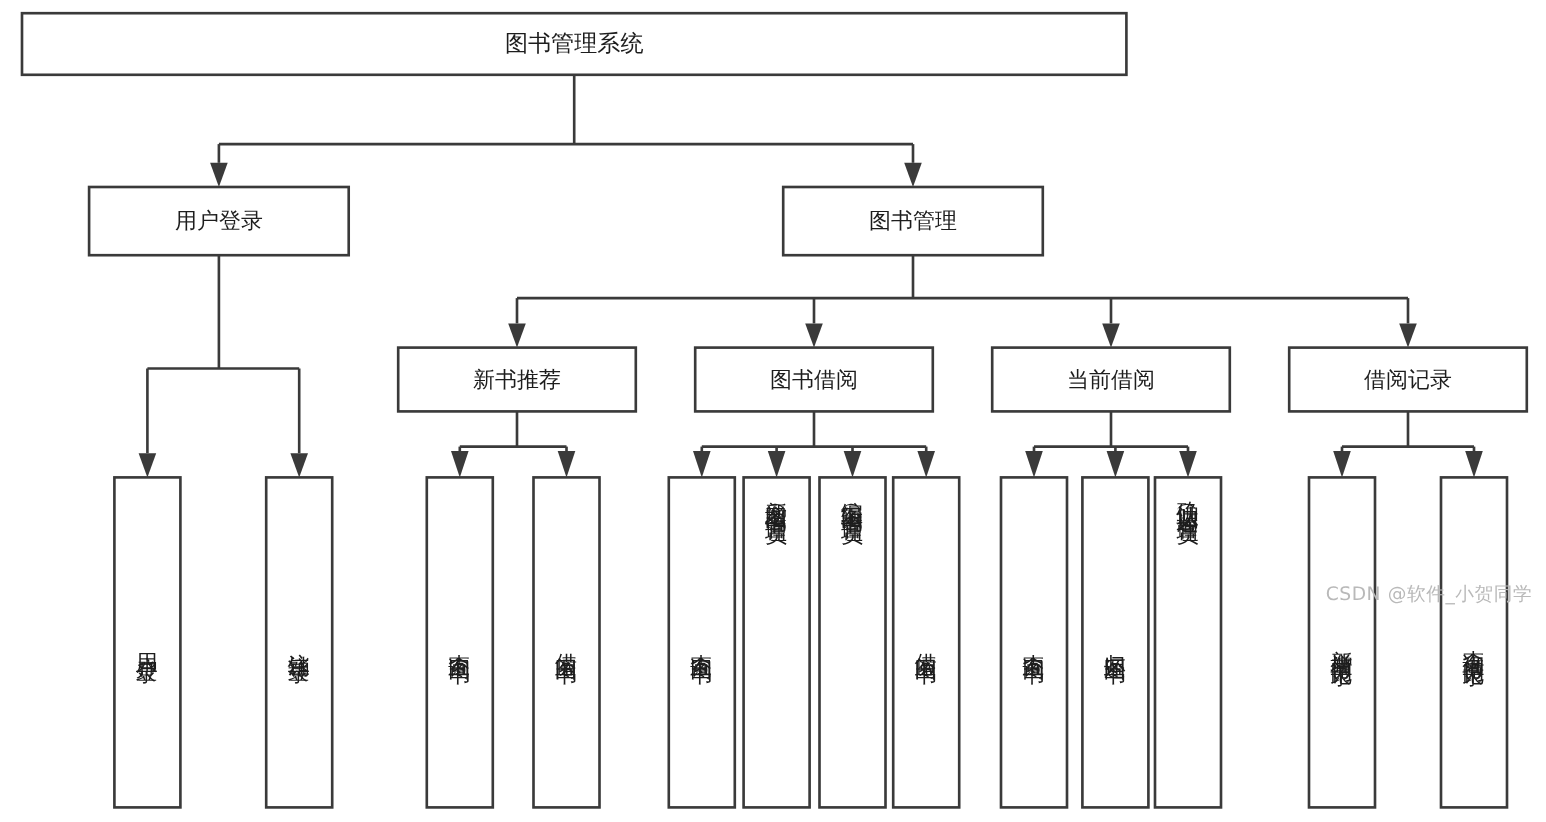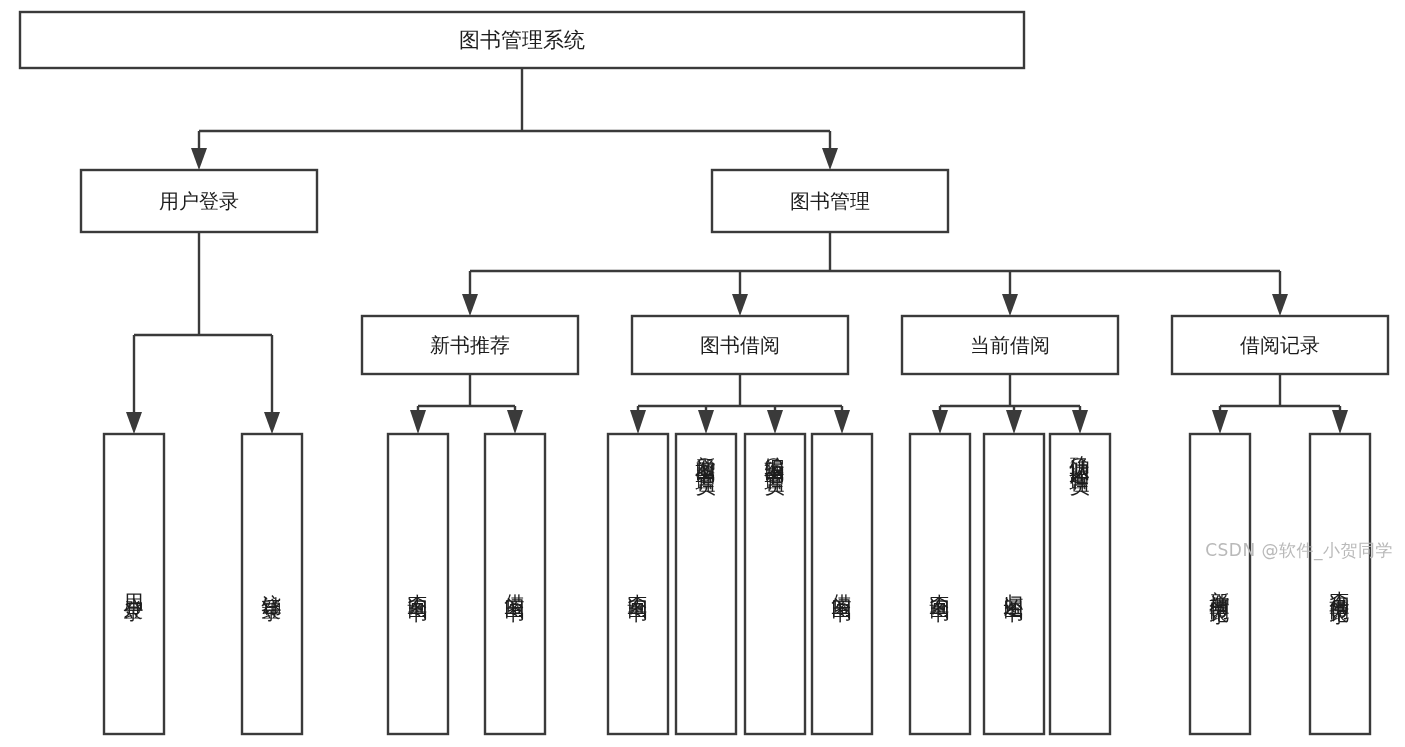--- a/index.html
+++ b/index.html
@@ -64,21 +64,21 @@
     font-family: "DejaVu Sans", "Liberation Sans", sans-serif;
     font-size: 20px;
     line-height: 1.0;
     letter-spacing: 3px;
     color: #1d1d1d;
     white-space: nowrap;
   }
   .watermark {
     position: absolute;
     right: 12px;
-    bottom: 1px;
+    bottom: 12px;
     font-family: "DejaVu Sans", "Liberation Sans", sans-serif;
     font-size: 17px;
     color: #b9b9b9;
     letter-spacing: 0.5px;
     white-space: nowrap;
   }
 </style>
 </head>
 <body>
 

